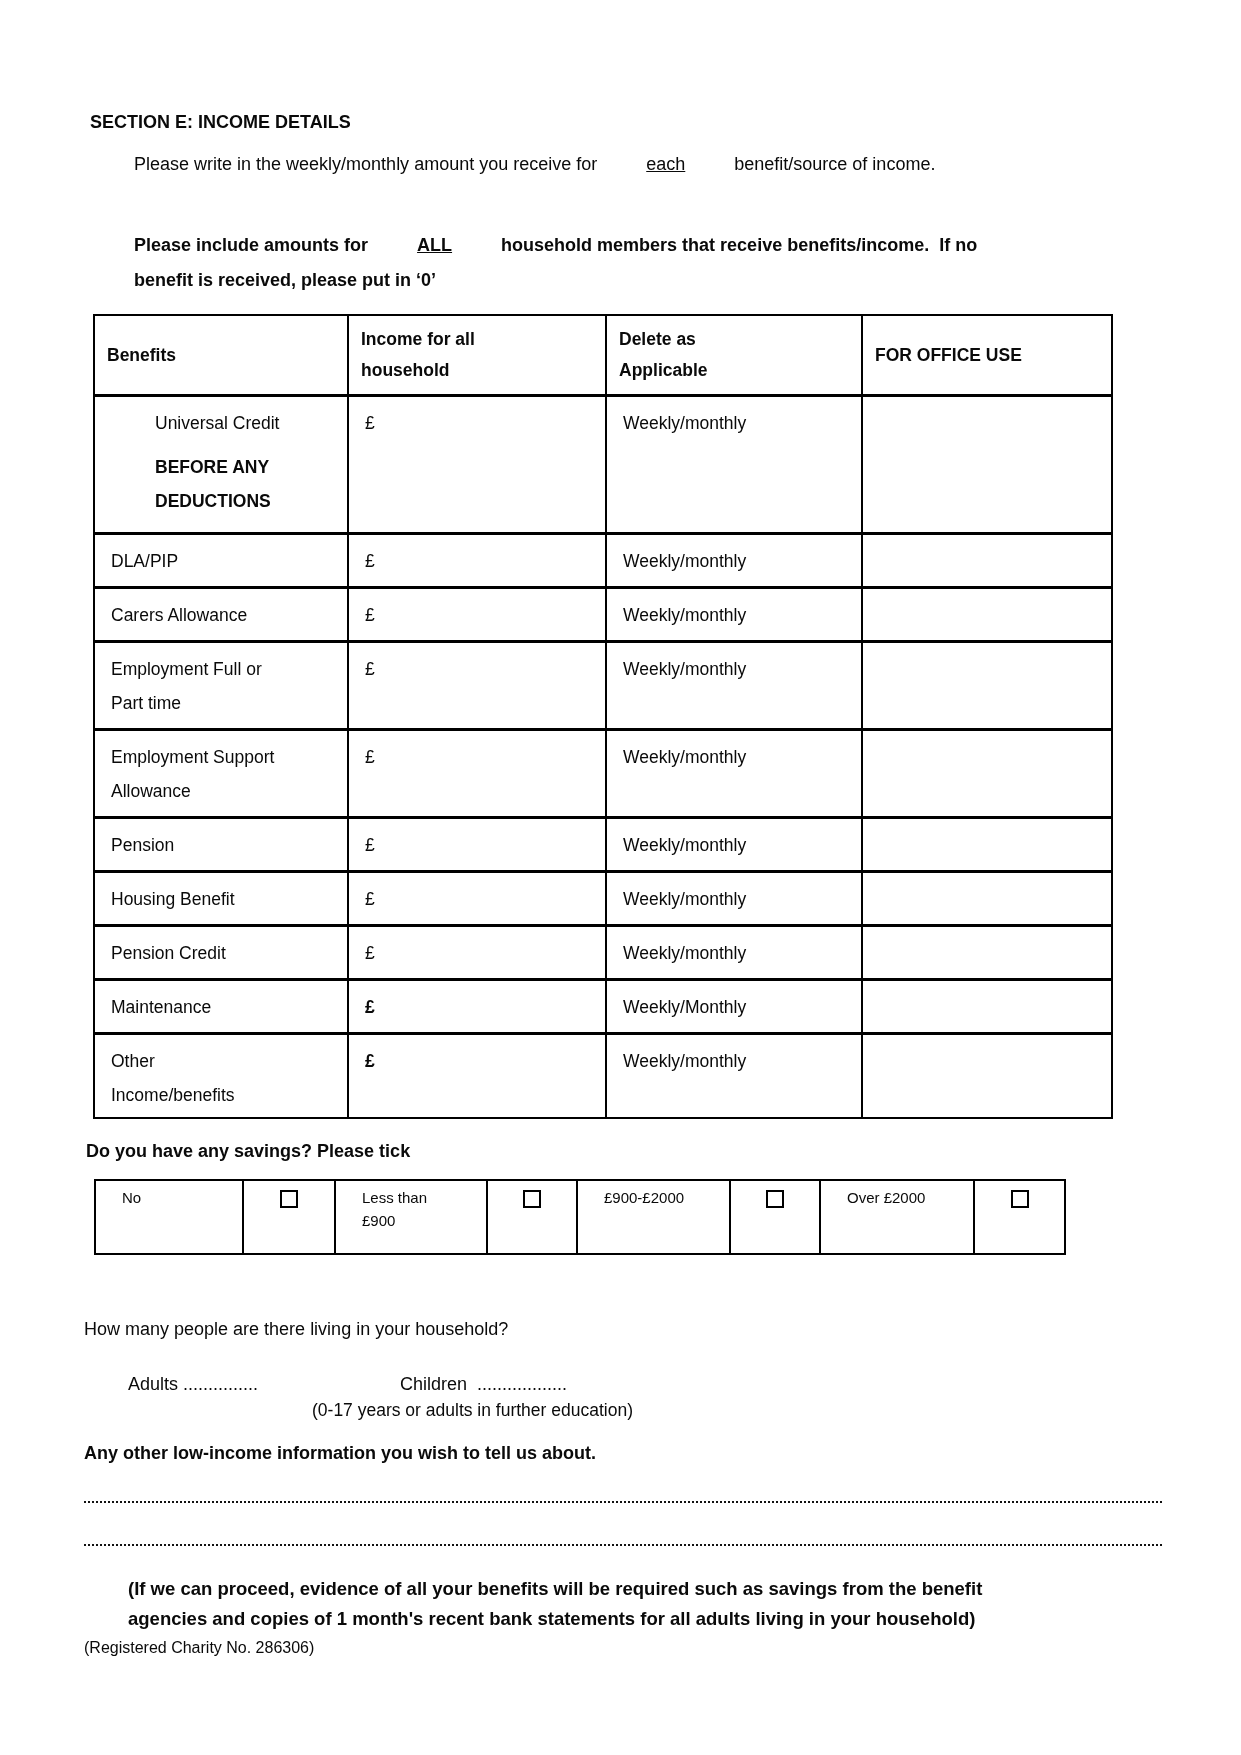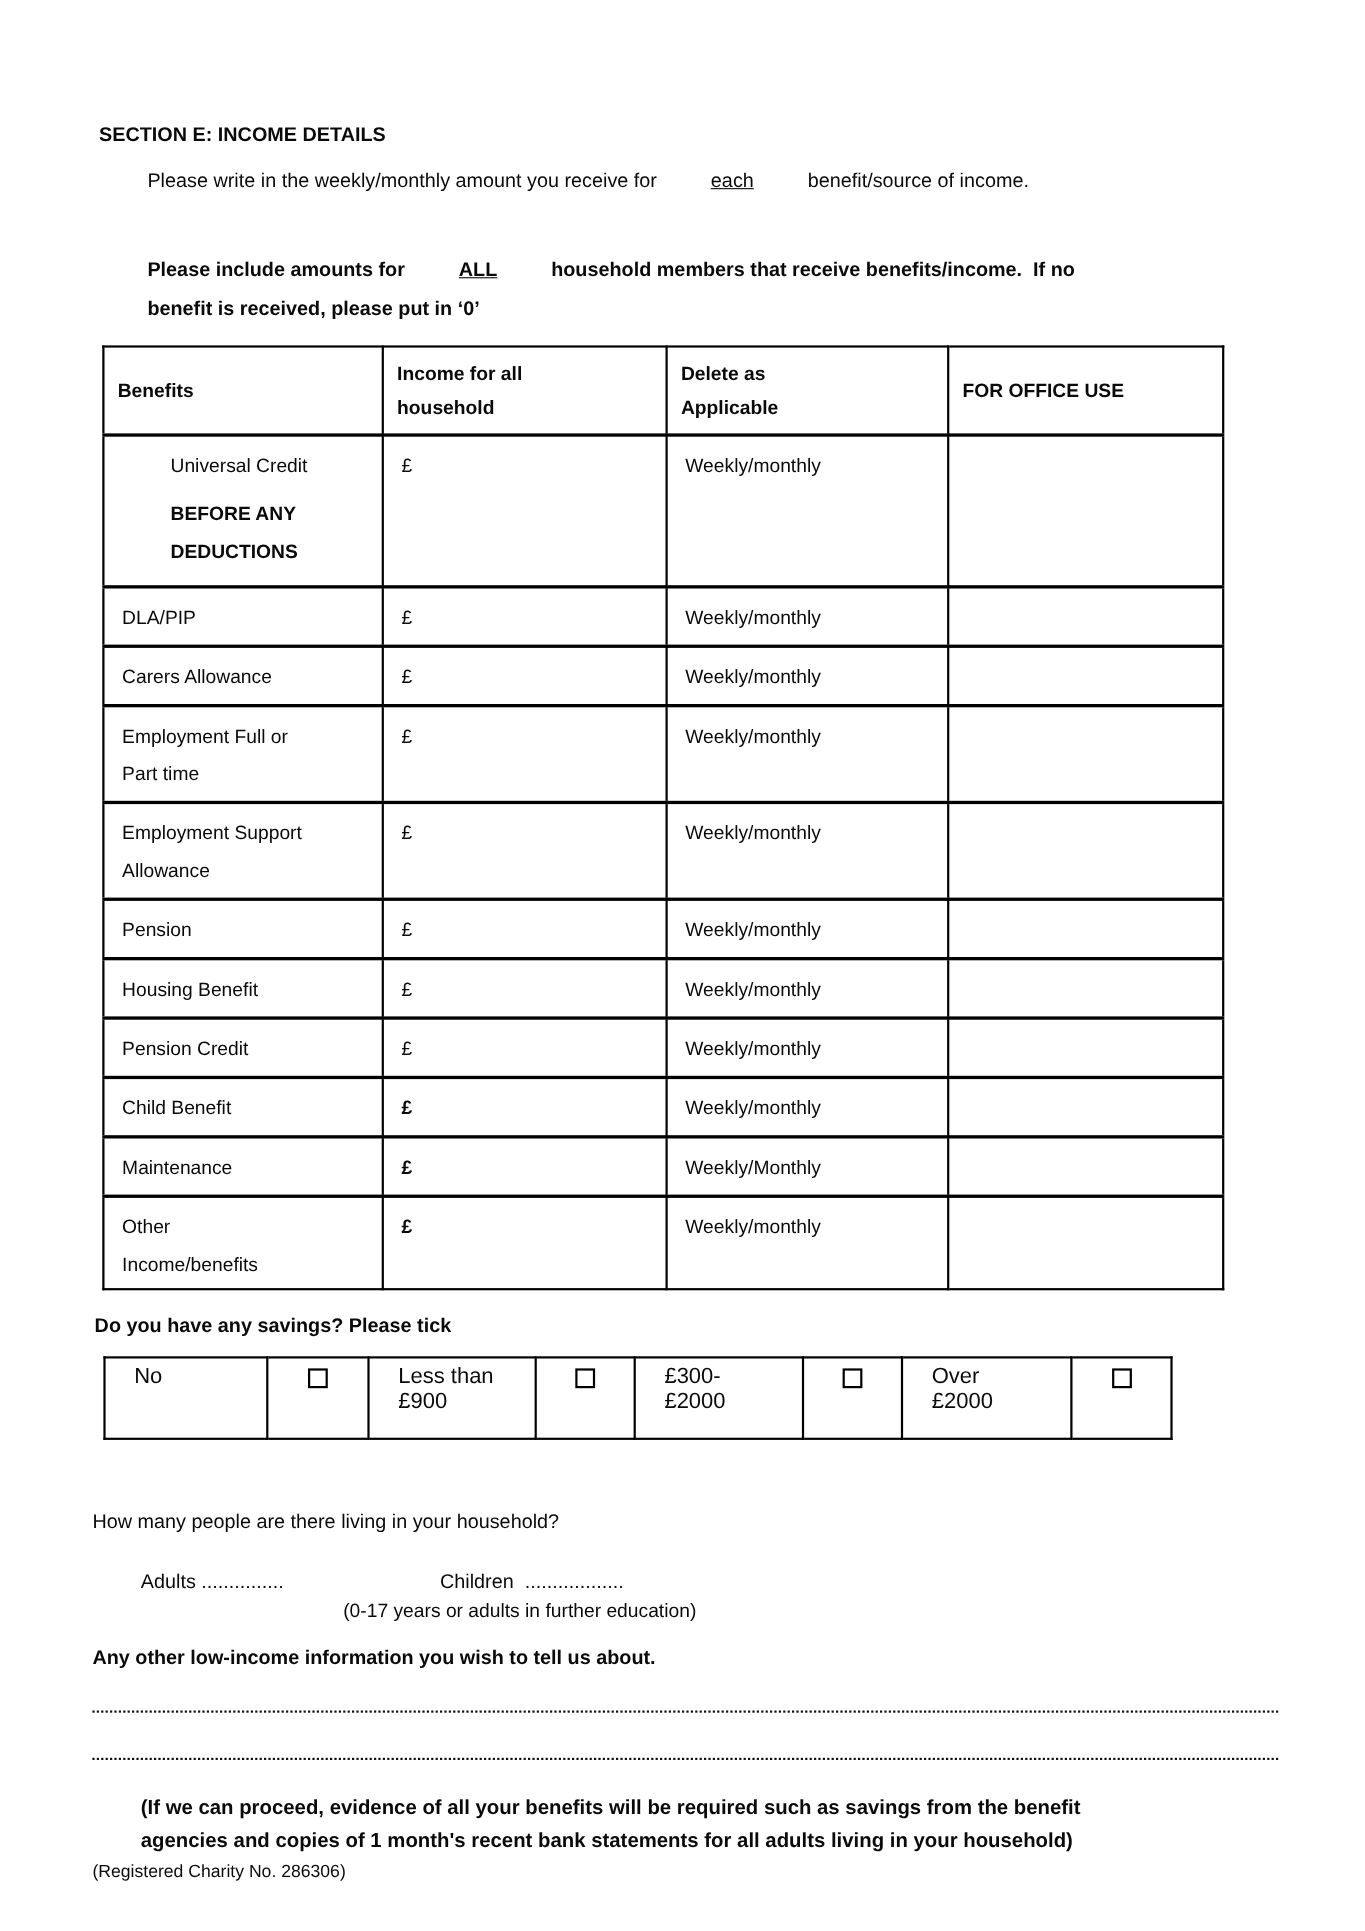--- a/index.html
+++ b/index.html
@@ -36,21 +36,21 @@
   .h-head{height:72px;}
   .h-uc{height:138px;}
   .h1{height:54px;}
   .h2{height:88px;}
   .h-other{height:80px;}
 
   
   .savings-q{margin:20px 0 0 2px;font-size:18px;line-height:24px;font-weight:bold;}
   table.savings{border-collapse:collapse;margin:16px 0 0 10px;table-layout:fixed;}
   table.savings td{
-    border:2px solid #000;vertical-align:top;font-size:20px;
+    border:2px solid #000;vertical-align:top;font-size:15px;
     line-height:23px;padding:5px 26px;height:62px;
   }
   td.cb-cell{text-align:center;}
   .cb{display:inline-block;width:14px;height:14px;border:2px solid #000;margin-top:4px;background:#fff;}
 
   
   .household-q{margin:62px 0 0 0;font-size:18px;line-height:24px;}
   .people-line{margin:30px 0 0 0;font-size:18px;line-height:26px;}
   .adults{display:inline-block;width:228px;}
   .children-note{margin:0 0 0 228px;font-size:17.5px;line-height:26px;}
@@ -138,26 +138,20 @@
         <td data-bind="income_table.rows.5.frequency">Weekly/monthly</td>
         <td></td>
       </tr>
       <tr class="h1">
         <td data-bind="income_table.rows.7.benefit">Pension Credit</td>
         <td data-bind="income_table.rows.7.amount">£</td>
         <td data-bind="income_table.rows.7.frequency">Weekly/monthly</td>
         <td></td>
       </tr>
       <tr class="h1">
-        <td data-bind="income_table.rows.8.benefit">Child Benefit</td>
-        <td class="b" data-bind="income_table.rows.8.amount">£</td>
-        <td data-bind="income_table.rows.8.frequency">Weekly/monthly</td>
-        <td></td>
-      </tr>
-      <tr class="h1">
         <td data-bind="income_table.rows.9.benefit">Maintenance</td>
         <td class="b" data-bind="income_table.rows.9.amount">£</td>
         <td data-bind="income_table.rows.9.frequency">Weekly/Monthly</td>
         <td></td>
       </tr>
       <tr class="h-other">
         <td data-bind="income_table.rows.10.benefit">Other
 Income/benefits</td>
         <td class="b va-mid" data-bind="income_table.rows.10.amount">£</td>
         <td class="va-mid" data-bind="income_table.rows.10.frequency">Weekly/monthly</td>
@@ -179,21 +173,21 @@
         <col style="width:154px">
         <col style="width:91px">
       </colgroup>
     <tbody>
       <tr>
         <td data-bind="savings.options.0.label">No</td>
         <td class="cb-cell"><span class="cb"></span></td>
         <td data-bind="savings.options.1.label">Less than
 £900</td>
         <td class="cb-cell"><span class="cb"></span></td>
-        <td data-bind="savings.options.2.label">£300-£2000</td>
+        <td data-bind="savings.options.2.label">£900-£2000</td>
         <td class="cb-cell"><span class="cb"></span></td>
         <td data-bind="savings.options.3.label">Over £2000</td>
         <td class="cb-cell"><span class="cb"></span></td>
       </tr>
     </tbody>
   </table>
 
   <div class="household-q" data-bind="household.question">How many people are there living in your household?</div>
 
   <div class="people-line"><span class="adults" data-bind="household.adults_field">Adults ...............</span><span data-bind="household.children_field">Children  ..................</span></div>

